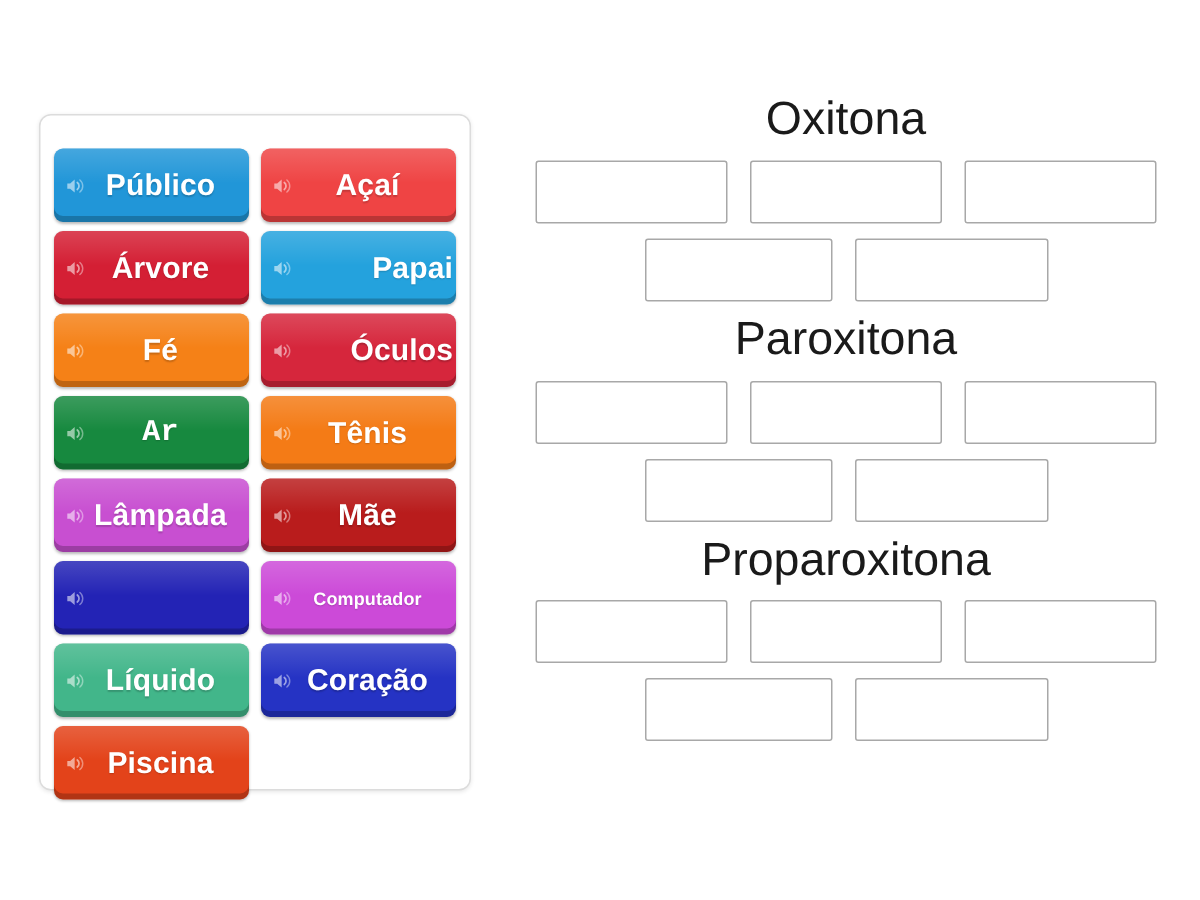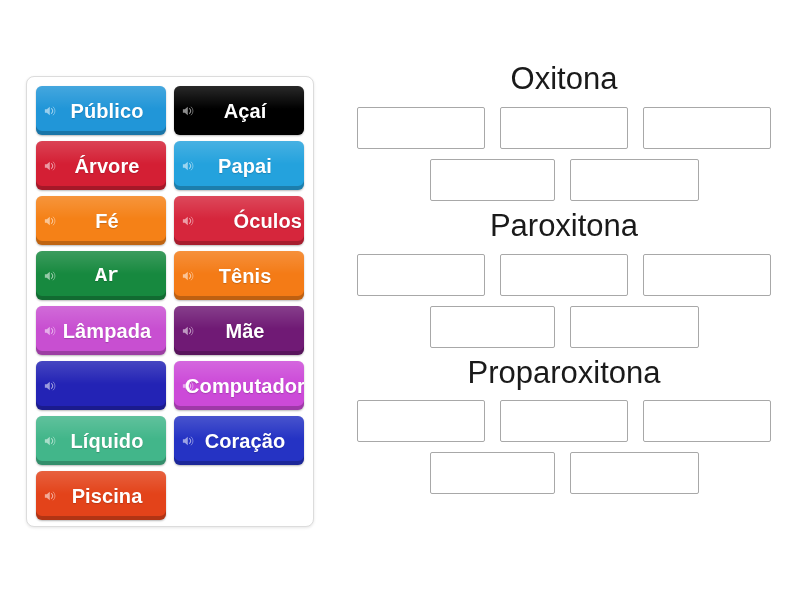--- a/index.html
+++ b/index.html
@@ -23,21 +23,21 @@
   .tiles-panel {
     position: absolute;
     left: 26px;
     top: 76px;
     width: 288px;
     height: 451px;
     background: #ffffff;
     border: 1px solid #dcdcdc;
     border-radius: 8px;
     box-shadow: 0 1px 3px rgba(0,0,0,0.10);
-    padding: 6px 5px;
+    padding: 19px 5px;
   }
 
   .tiles-grid {
     display: flex;
     flex-wrap: wrap;
     align-content: flex-start;
     gap: 0px;
   }
 
   .tile-slot {
@@ -92,21 +92,21 @@
     font-weight: bold;
     font-size: 20px;
     line-height: 1;
     letter-spacing: 0.1px;
     text-align: center;
     padding-left: 14px;
     padding-right: 2px;
     white-space: nowrap;
     text-shadow: 0 1px 1px rgba(0,0,0,0.18);
   }
-  .tile-label.small { font-size: 20px; }
+  .tile-label.small { font-size: 12px; }
 
   
   .categories {
     position: absolute;
     left: 340px;
     top: 28px;
     width: 448px;
     height: 552px;
     margin-top: 32px;
   }
@@ -159,21 +159,21 @@
               <svg viewBox="0 0 16 16" aria-hidden="true">
                 <path d="M1 6h2.2L6.6 3.1v9.8L3.2 10H1z" fill="#ffffff"></path>
                 <path d="M8.6 5.3a3.4 3.4 0 0 1 0 5.4" stroke="#ffffff" stroke-width="1.3" fill="none" stroke-linecap="round"></path>
                 <path d="M10.6 3.4a6 6 0 0 1 0 9.2" stroke="#ffffff" stroke-width="1.1" fill="none" stroke-linecap="round" opacity="0.75"></path>
               </svg>
             </span>
             <span class="tile-label">Público</span>
           </div>
         </div>
         <div class="tile-slot">
-          <div class="tile" style="background: #000000;">
+          <div class="tile" style="background: #ef4444;">
             <span class="tile-speaker">
               <svg viewBox="0 0 16 16" aria-hidden="true">
                 <path d="M1 6h2.2L6.6 3.1v9.8L3.2 10H1z" fill="#ffffff"></path>
                 <path d="M8.6 5.3a3.4 3.4 0 0 1 0 5.4" stroke="#ffffff" stroke-width="1.3" fill="none" stroke-linecap="round"></path>
                 <path d="M10.6 3.4a6 6 0 0 1 0 9.2" stroke="#ffffff" stroke-width="1.1" fill="none" stroke-linecap="round" opacity="0.75"></path>
               </svg>
             </span>
             <span class="tile-label">Açaí</span>
           </div>
         </div>
@@ -183,21 +183,21 @@
               <svg viewBox="0 0 16 16" aria-hidden="true">
                 <path d="M1 6h2.2L6.6 3.1v9.8L3.2 10H1z" fill="#ffffff"></path>
                 <path d="M8.6 5.3a3.4 3.4 0 0 1 0 5.4" stroke="#ffffff" stroke-width="1.3" fill="none" stroke-linecap="round"></path>
                 <path d="M10.6 3.4a6 6 0 0 1 0 9.2" stroke="#ffffff" stroke-width="1.1" fill="none" stroke-linecap="round" opacity="0.75"></path>
               </svg>
             </span>
             <span class="tile-label">Árvore</span>
           </div>
         </div>
         <div class="tile-slot">
-          <div class="tile" style="background: rgb(36, 162, 221);">
+          <div class="tile" style="background: rgb(36, 162, 221); justify-content: flex-end;">
             <span class="tile-speaker">
               <svg viewBox="0 0 16 16" aria-hidden="true">
                 <path d="M1 6h2.2L6.6 3.1v9.8L3.2 10H1z" fill="#ffffff"></path>
                 <path d="M8.6 5.3a3.4 3.4 0 0 1 0 5.4" stroke="#ffffff" stroke-width="1.3" fill="none" stroke-linecap="round"></path>
                 <path d="M10.6 3.4a6 6 0 0 1 0 9.2" stroke="#ffffff" stroke-width="1.1" fill="none" stroke-linecap="round" opacity="0.75"></path>
               </svg>
             </span>
             <span class="tile-label">Papai</span>
           </div>
         </div>
@@ -255,21 +255,21 @@
               <svg viewBox="0 0 16 16" aria-hidden="true">
                 <path d="M1 6h2.2L6.6 3.1v9.8L3.2 10H1z" fill="#ffffff"></path>
                 <path d="M8.6 5.3a3.4 3.4 0 0 1 0 5.4" stroke="#ffffff" stroke-width="1.3" fill="none" stroke-linecap="round"></path>
                 <path d="M10.6 3.4a6 6 0 0 1 0 9.2" stroke="#ffffff" stroke-width="1.1" fill="none" stroke-linecap="round" opacity="0.75"></path>
               </svg>
             </span>
             <span class="tile-label">Lâmpada</span>
           </div>
         </div>
         <div class="tile-slot">
-          <div class="tile" style="background: #701a75;">
+          <div class="tile" style="background: #b91c1c;">
             <span class="tile-speaker">
               <svg viewBox="0 0 16 16" aria-hidden="true">
                 <path d="M1 6h2.2L6.6 3.1v9.8L3.2 10H1z" fill="#ffffff"></path>
                 <path d="M8.6 5.3a3.4 3.4 0 0 1 0 5.4" stroke="#ffffff" stroke-width="1.3" fill="none" stroke-linecap="round"></path>
                 <path d="M10.6 3.4a6 6 0 0 1 0 9.2" stroke="#ffffff" stroke-width="1.1" fill="none" stroke-linecap="round" opacity="0.75"></path>
               </svg>
             </span>
             <span class="tile-label">Mãe</span>
           </div>
         </div>

